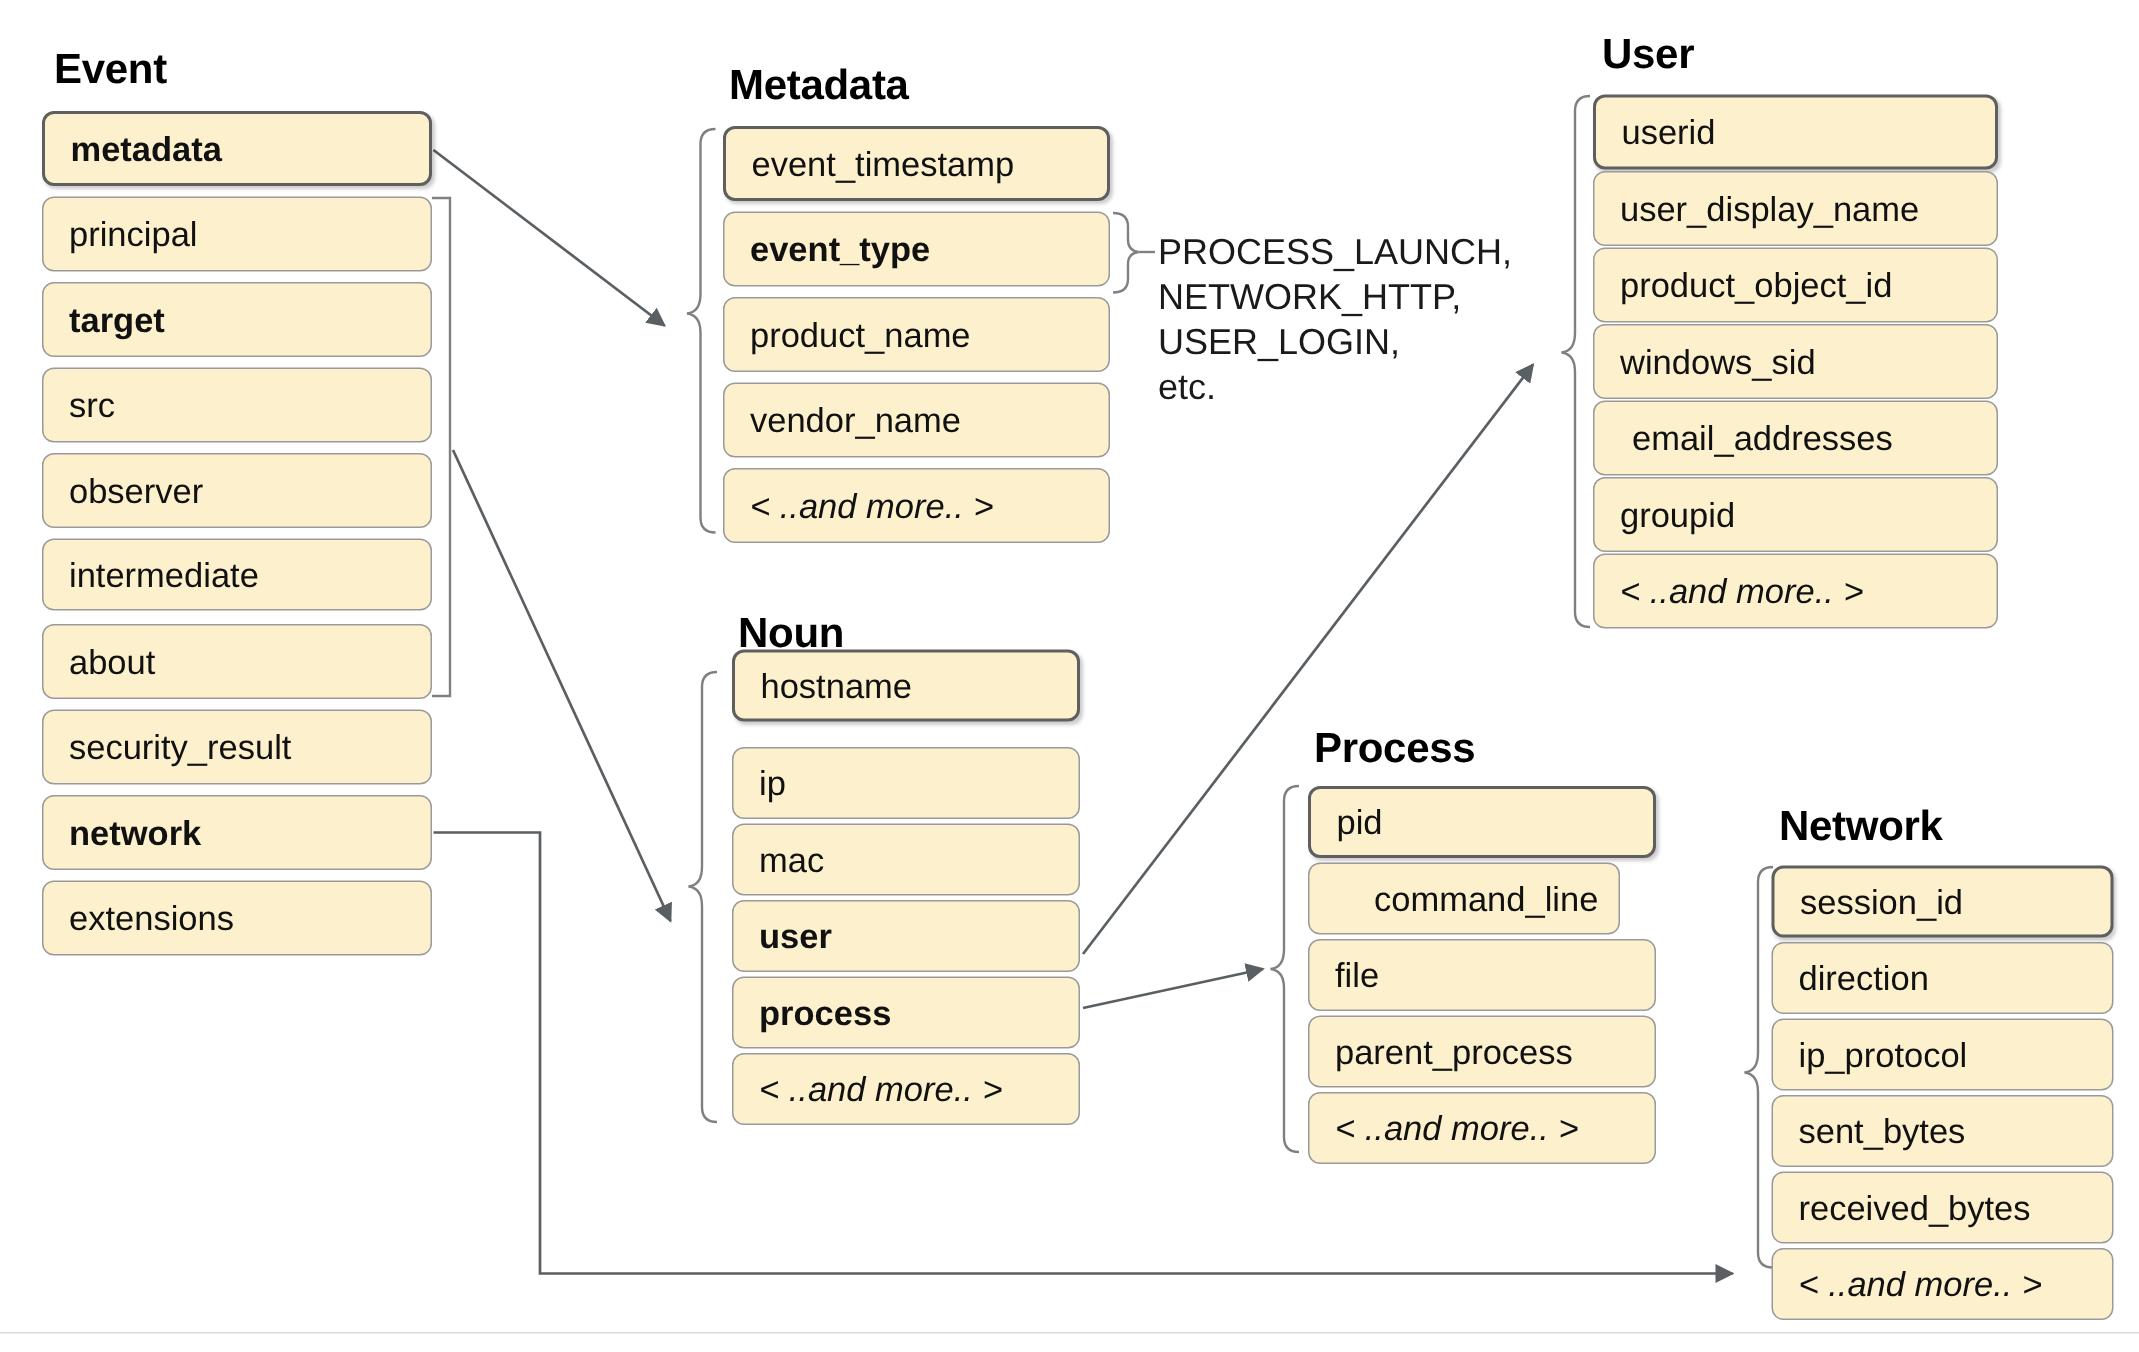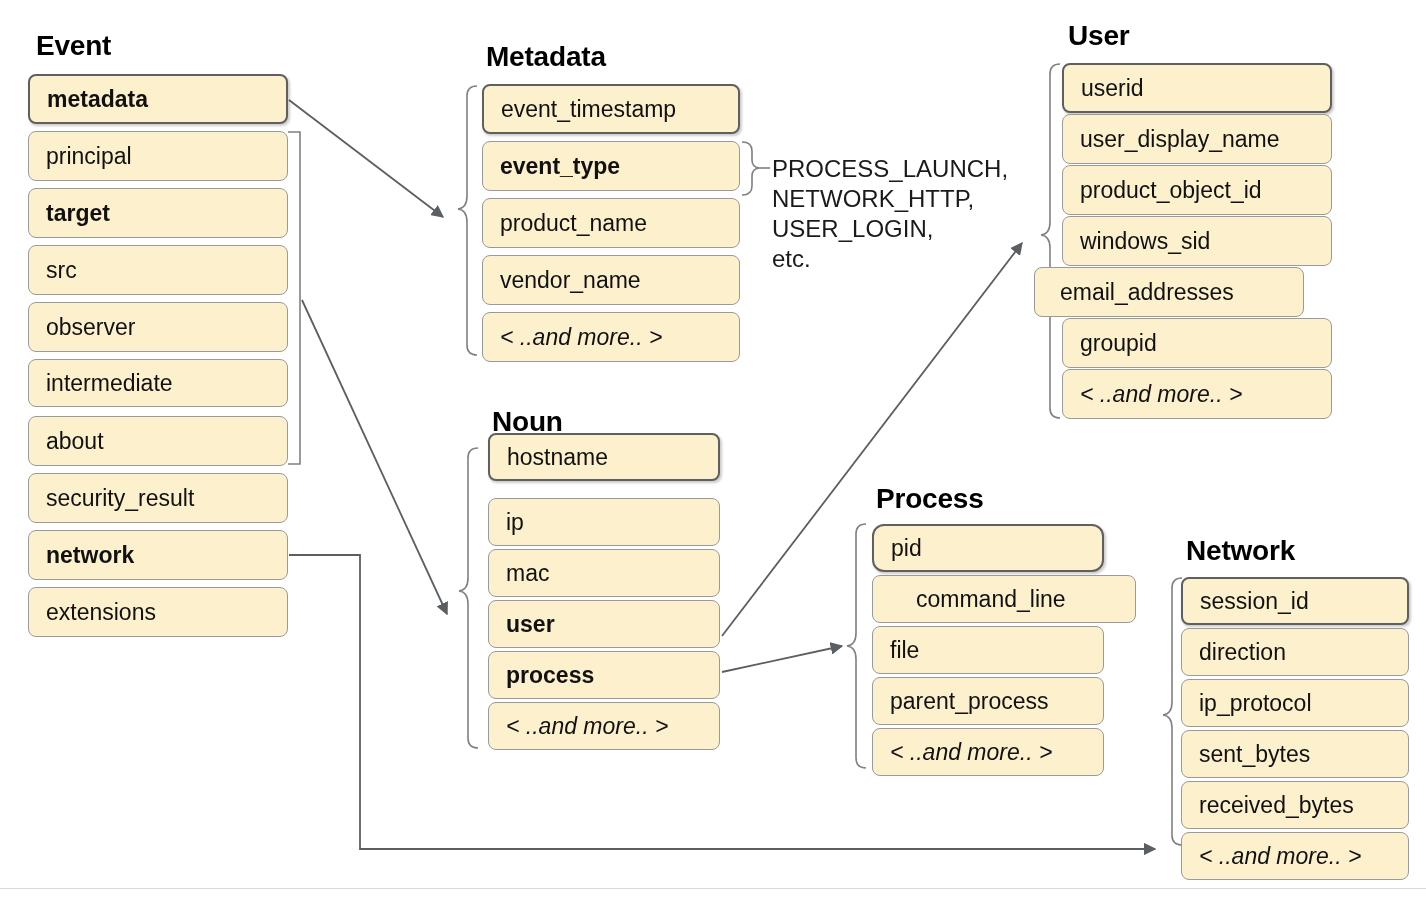--- a/index.html
+++ b/index.html
@@ -148,41 +148,41 @@
 USER_LOGIN,
 etc.</div>
 
   <div class="group">
     <div class="group-title" style="left:1068px; top:21px;">User</div>
 
     <div class="field first" style="left:1062px; top:63px; width:270px; height:50px;text-align:right;">userid</div>
     <div class="field" style="left:1062px; top:114px; width:270px; height:50px;">user_display_name</div>
     <div class="field" style="left:1062px; top:165px; width:270px; height:50px;">product_object_id</div>
     <div class="field" style="left:1062px; top:216px; width:270px; height:50px;">windows_sid</div>
-    <div class="field" style="left:1034px; top:267px; width:270px; height:50px;padding-left:25px;">email_addresses</div>
+    <div class="field" style="left:1062px; top:267px; width:270px; height:50px;padding-left:25px;">email_addresses</div>
     <div class="field" style="left:1062px; top:318px; width:270px; height:50px;">groupid</div>
     <div class="field more" style="left:1062px; top:369px; width:270px; height:50px;">&lt; ..and more.. &gt;</div>
   </div>
 
   <div class="group">
     <div class="group-title" style="left:492px; top:407px;">Noun</div>
 
     <div class="field first" style="left:488px; top:433px; width:232px; height:48px;">hostname</div>
     <div class="field" style="left:488px; top:498px; width:232px; height:48px;">ip</div>
     <div class="field" style="left:488px; top:549px; width:232px; height:48px;">mac</div>
     <div class="field bold" style="left:488px; top:600px; width:232px; height:48px;">user</div>
     <div class="field bold" style="left:488px; top:651px; width:232px; height:48px;">process</div>
     <div class="field more" style="left:488px; top:702px; width:232px; height:48px;">&lt; ..and more.. &gt;</div>
   </div>
 
   <div class="group">
     <div class="group-title" style="left:876px; top:484px;">Process</div>
 
-    <div class="field first" style="left:872px; top:524px; width:232px; height:48px;border-radius:12px;">pid</div>
-    <div class="field" style="left:872px; top:575px; width:264px; height:48px;padding-left:43px;">command_line</div>
+    <div class="field first" style="left:872px; top:524px; width:232px; height:48px;">pid</div>
+    <div class="field" style="left:872px; top:575px; width:208px; height:48px;padding-left:43px;">command_line</div>
     <div class="field" style="left:872px; top:626px; width:232px; height:48px;">file</div>
     <div class="field" style="left:872px; top:677px; width:232px; height:48px;">parent_process</div>
     <div class="field more" style="left:872px; top:728px; width:232px; height:48px;">&lt; ..and more.. &gt;</div>
   </div>
 
   <div class="group">
     <div class="group-title" style="left:1186px; top:536px;">Network</div>
 
     <div class="field first" style="left:1181px; top:577px; width:228px; height:48px;">session_id</div>
     <div class="field" style="left:1181px; top:628px; width:228px; height:48px;">direction</div>

